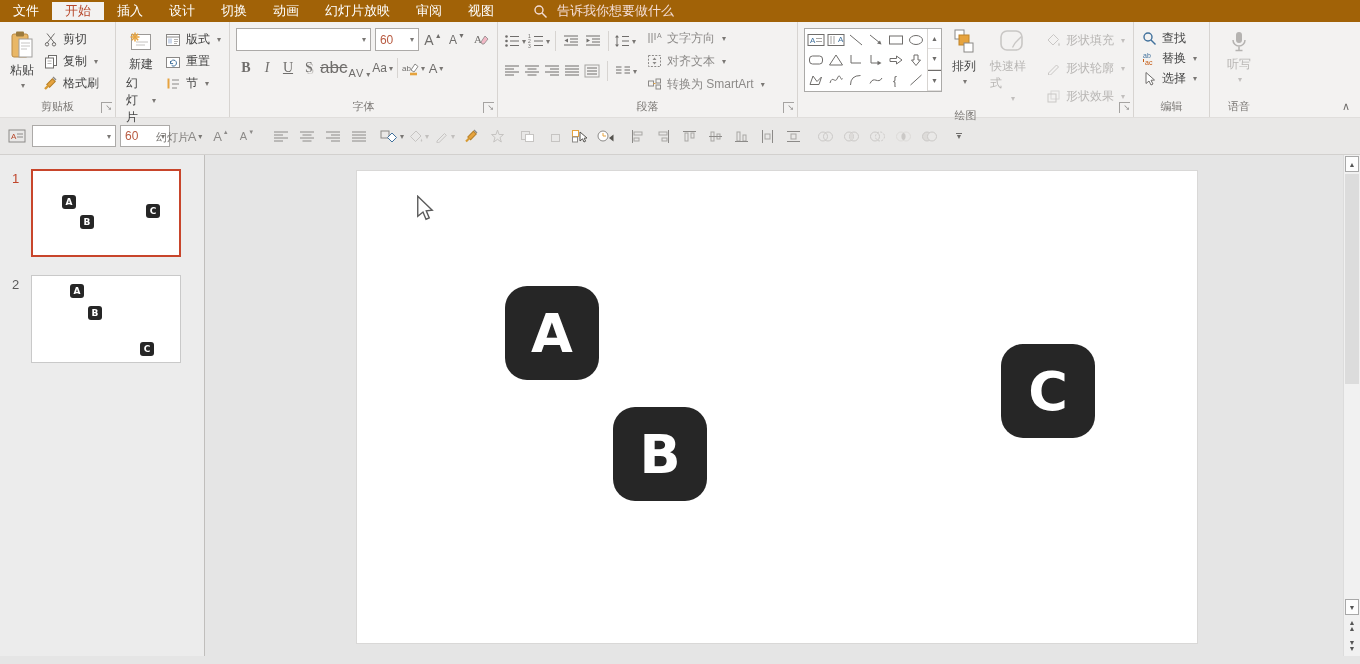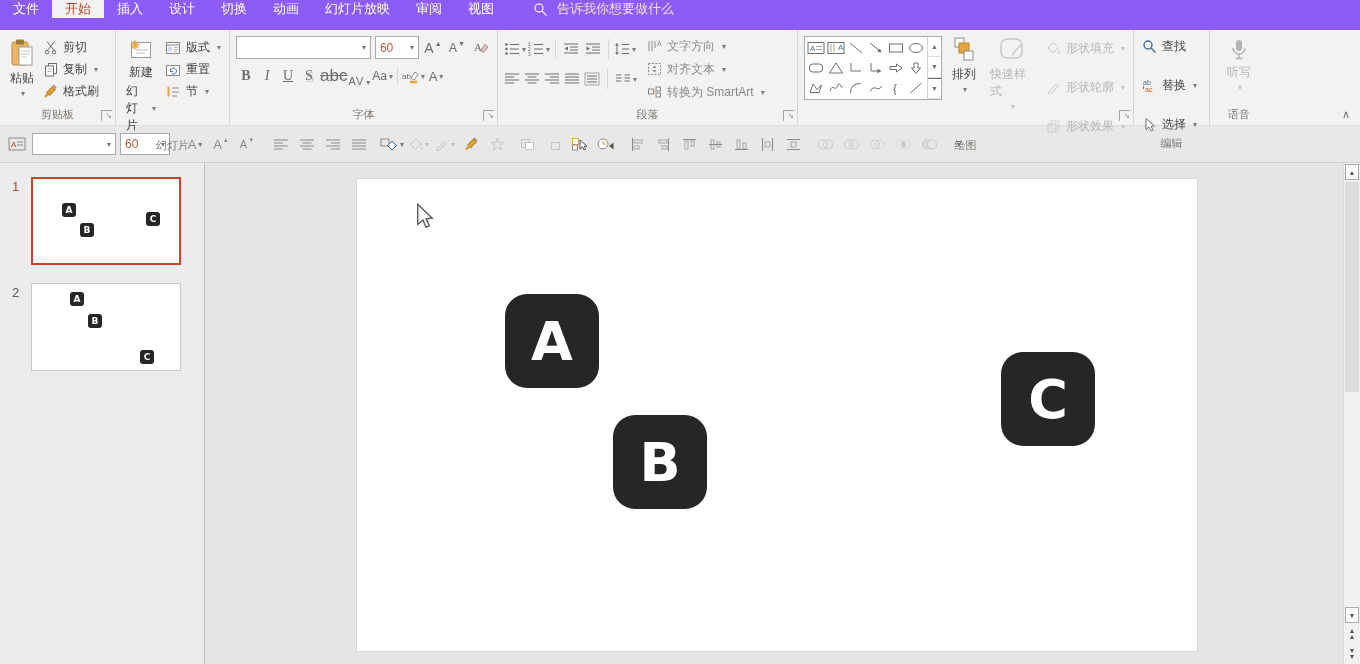--- a/index.html
+++ b/index.html
@@ -4,21 +4,21 @@
 <style>
   * { margin:0; padding:0; box-sizing:border-box; }
   html,body { width:1360px; height:664px; overflow:hidden; }
   body { font-family:"Liberation Sans","DejaVu Sans",sans-serif; font-size:12px; color:#444;
          background:#e5e5e5; cursor:default; -webkit-user-select:none; user-select:none; }
   .svgi { display:inline-block; vertical-align:middle; }
   .car { font-size:8px; color:#7a7774; margin-left:2px; }
   .car.dis { color:#c1bfbd; }
 
   
-  .titlebar { height:30px; background:#8b5cf6; display:flex; align-items:flex-start; color:#fff; font-size:13px; }
+  .titlebar { height:22px; background:#a16207; display:flex; align-items:center; color:#fff; font-size:13px; }
   .tab { padding:0 13px; display:flex; align-items:center; white-space:nowrap; }
   .tab.selected { background:#f3f2f1; color:#b7472a; }
   .tb-search { display:flex; align-items:center; gap:9px; margin-left:26px; color:#f4ddd6; }
   .tb-right { margin-left:auto; display:flex; align-items:center; gap:22px; padding-right:18px; }
   .share-btn { display:flex; align-items:center; gap:6px; color:#fff; }
   .smiley { width:18px; height:18px; border-radius:50%; background:#f2c449; position:relative; }
   .smiley::before { content:""; position:absolute; top:5px; left:4px; width:3px; height:3px; border-radius:50%;
                     background:#6b4e16; box-shadow:7px 0 0 #6b4e16; }
   .smiley::after { content:""; position:absolute; left:4px; top:8px; width:9px; height:5px;
                    border:1.5px solid #6b4e16; border-top:none; border-radius:0 0 9px 9px; }
@@ -533,21 +533,21 @@
         <span class="car">▾</span>
       </div>
       <div class="bigbtn dis" style="padding-top:0;">
         <svg class="svgi" width="30" height="28">
             <rect x="4" y="3" width="21" height="19" rx="6" fill="none" stroke="#c9c7c5" stroke-width="1.6"></rect>
             <path d="M18 15 l6.5 -6.5 M18 15 l-2.5 4.5" stroke="#c9c7c5" stroke-width="1.4" fill="none"></path>
           </svg>
         <span>快速样式</span>
         <span class="car dis">▾</span>
       </div>
-      <div class="col" style="gap:19px; padding-top:2px;">
+      <div class="col" style="gap:8px; padding-top:2px;">
         <div class="smallbtn dis" style="height:20px;">
           <svg class="svgi" width="15" height="14">
               <path d="M7.5 1.5 L12.5 6.5 L7 12 L2 7 Z" fill="none" stroke="#c9c7c5"></path>
               <path d="M13 9.5 q1.6 2.6 0 3.6 q-1.6 -1 0 -3.6" fill="#c9c7c5"></path>
             </svg>
           <span>形状填充</span>
           <span class="car dis">▾</span>
         </div>
         <div class="smallbtn dis" style="height:20px;text-align:right;">
           <svg class="svgi" width="15" height="14">
@@ -564,21 +564,21 @@
           <span>形状效果</span>
           <span class="car dis">▾</span>
         </div>
       </div>
     </div>
     <div class="glabel">绘图</div>
     <span class="dlg">↘</span>
   </div>
 
   <div class="rgroup" style="width:76px;">
-    <div class="gbody col" style="gap:19px;">
+    <div class="gbody col" style="gap:0;">
       <div class="smallbtn" style="height:20px;">
         <svg class="svgi" width="15" height="15">
             <circle cx="6" cy="6" r="4" fill="none" stroke="#41719c" stroke-width="1.4"></circle>
             <line x1="9" y1="9" x2="13.5" y2="13.5" stroke="#41719c" stroke-width="1.4"></line>
           </svg>
         <span>查找</span>
       </div>
       <div class="smallbtn" style="height:20px;">
         <svg class="svgi" width="15" height="15">
             <text x="1" y="7" font-size="7" fill="#41719c">ab</text>

